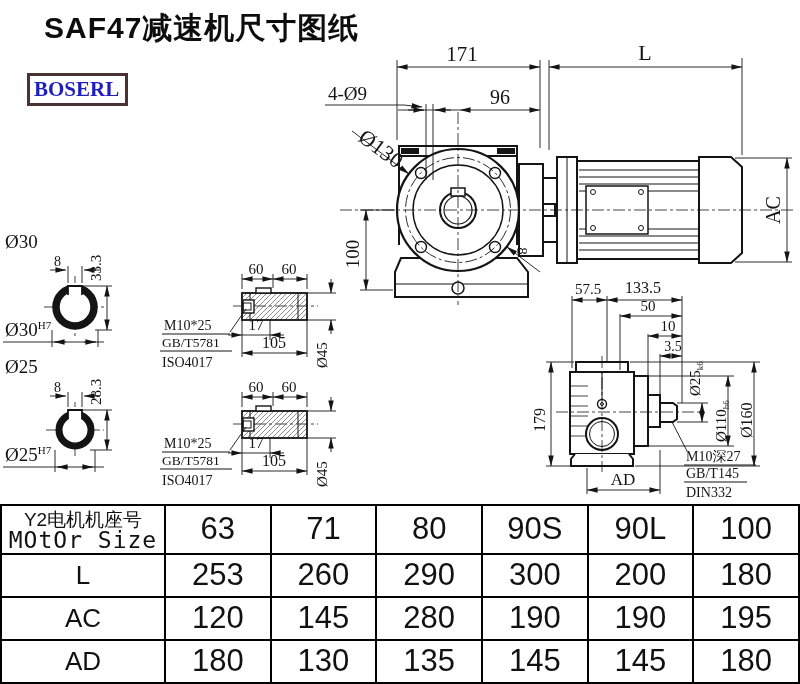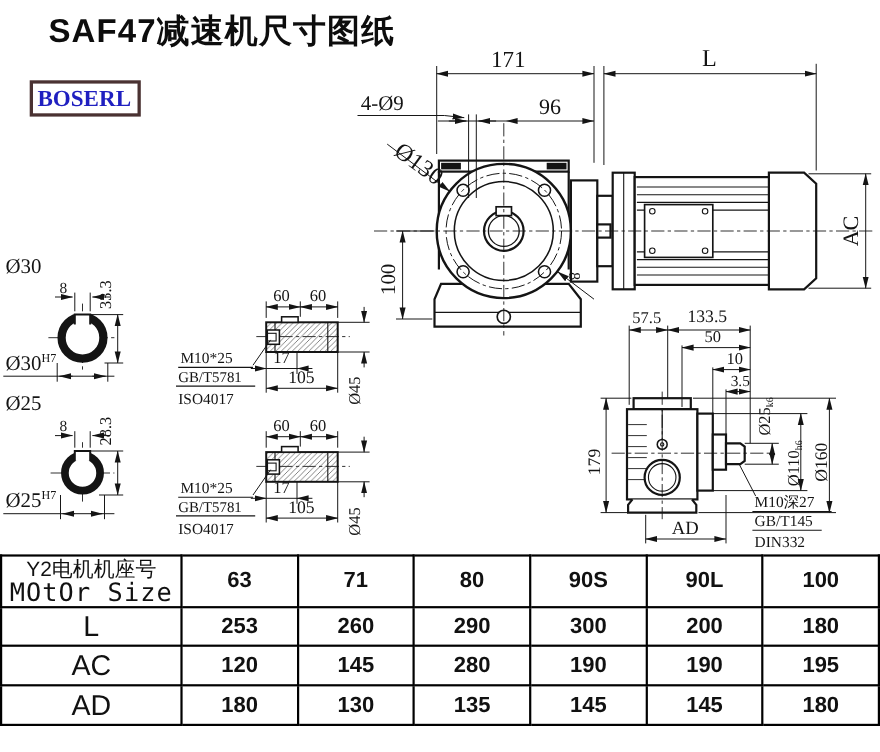--- a/index.html
+++ b/index.html
@@ -17,26 +17,26 @@
     position:absolute; left:27px; top:57px;
     border:3px solid #4a3232; box-shadow:0 0 0 1px #fff inset;
     color:#1f1fc0; font-family:"Liberation Serif", serif;
     font-size:21px; font-weight:600; line-height:24px; padding:1px 6px 2px 4px;
     background:#fff;
     margin-top:16px;
   }
   svg.drawing { position:absolute; left:0; top:0; }
   svg.drawing text { font-family:"Liberation Serif", serif; fill:#141414; }
   .size-table {
-    position:absolute; left:0; top:504px; width:800px; height:156px;
+    position:absolute; left:0; top:504px; width:800px; height:180px;
     border-collapse:collapse; table-layout:fixed; text-align:center;
     font-family:"Liberation Sans", sans-serif; color:#111;
   }
   .size-table td, .size-table th { border:2px solid #000; padding:0; vertical-align:middle; }
-  .size-table td { font-size:20px; font-weight:700; }
+  .size-table td { font-size:31px; font-weight:400; }
   .size-table th.corner { font-weight:400; }
   .size-table th.rowlabel { font-size:26px; font-weight:400; }
   .hdr-cn { font-size:19px; line-height:22px; font-weight:400; }
   .hdr-en { font-size:23px; line-height:19px; font-family:"DejaVu Sans Mono", monospace; letter-spacing:1px; }
 </style>
 </head>
 <body>
 
 <div class="page">
 

